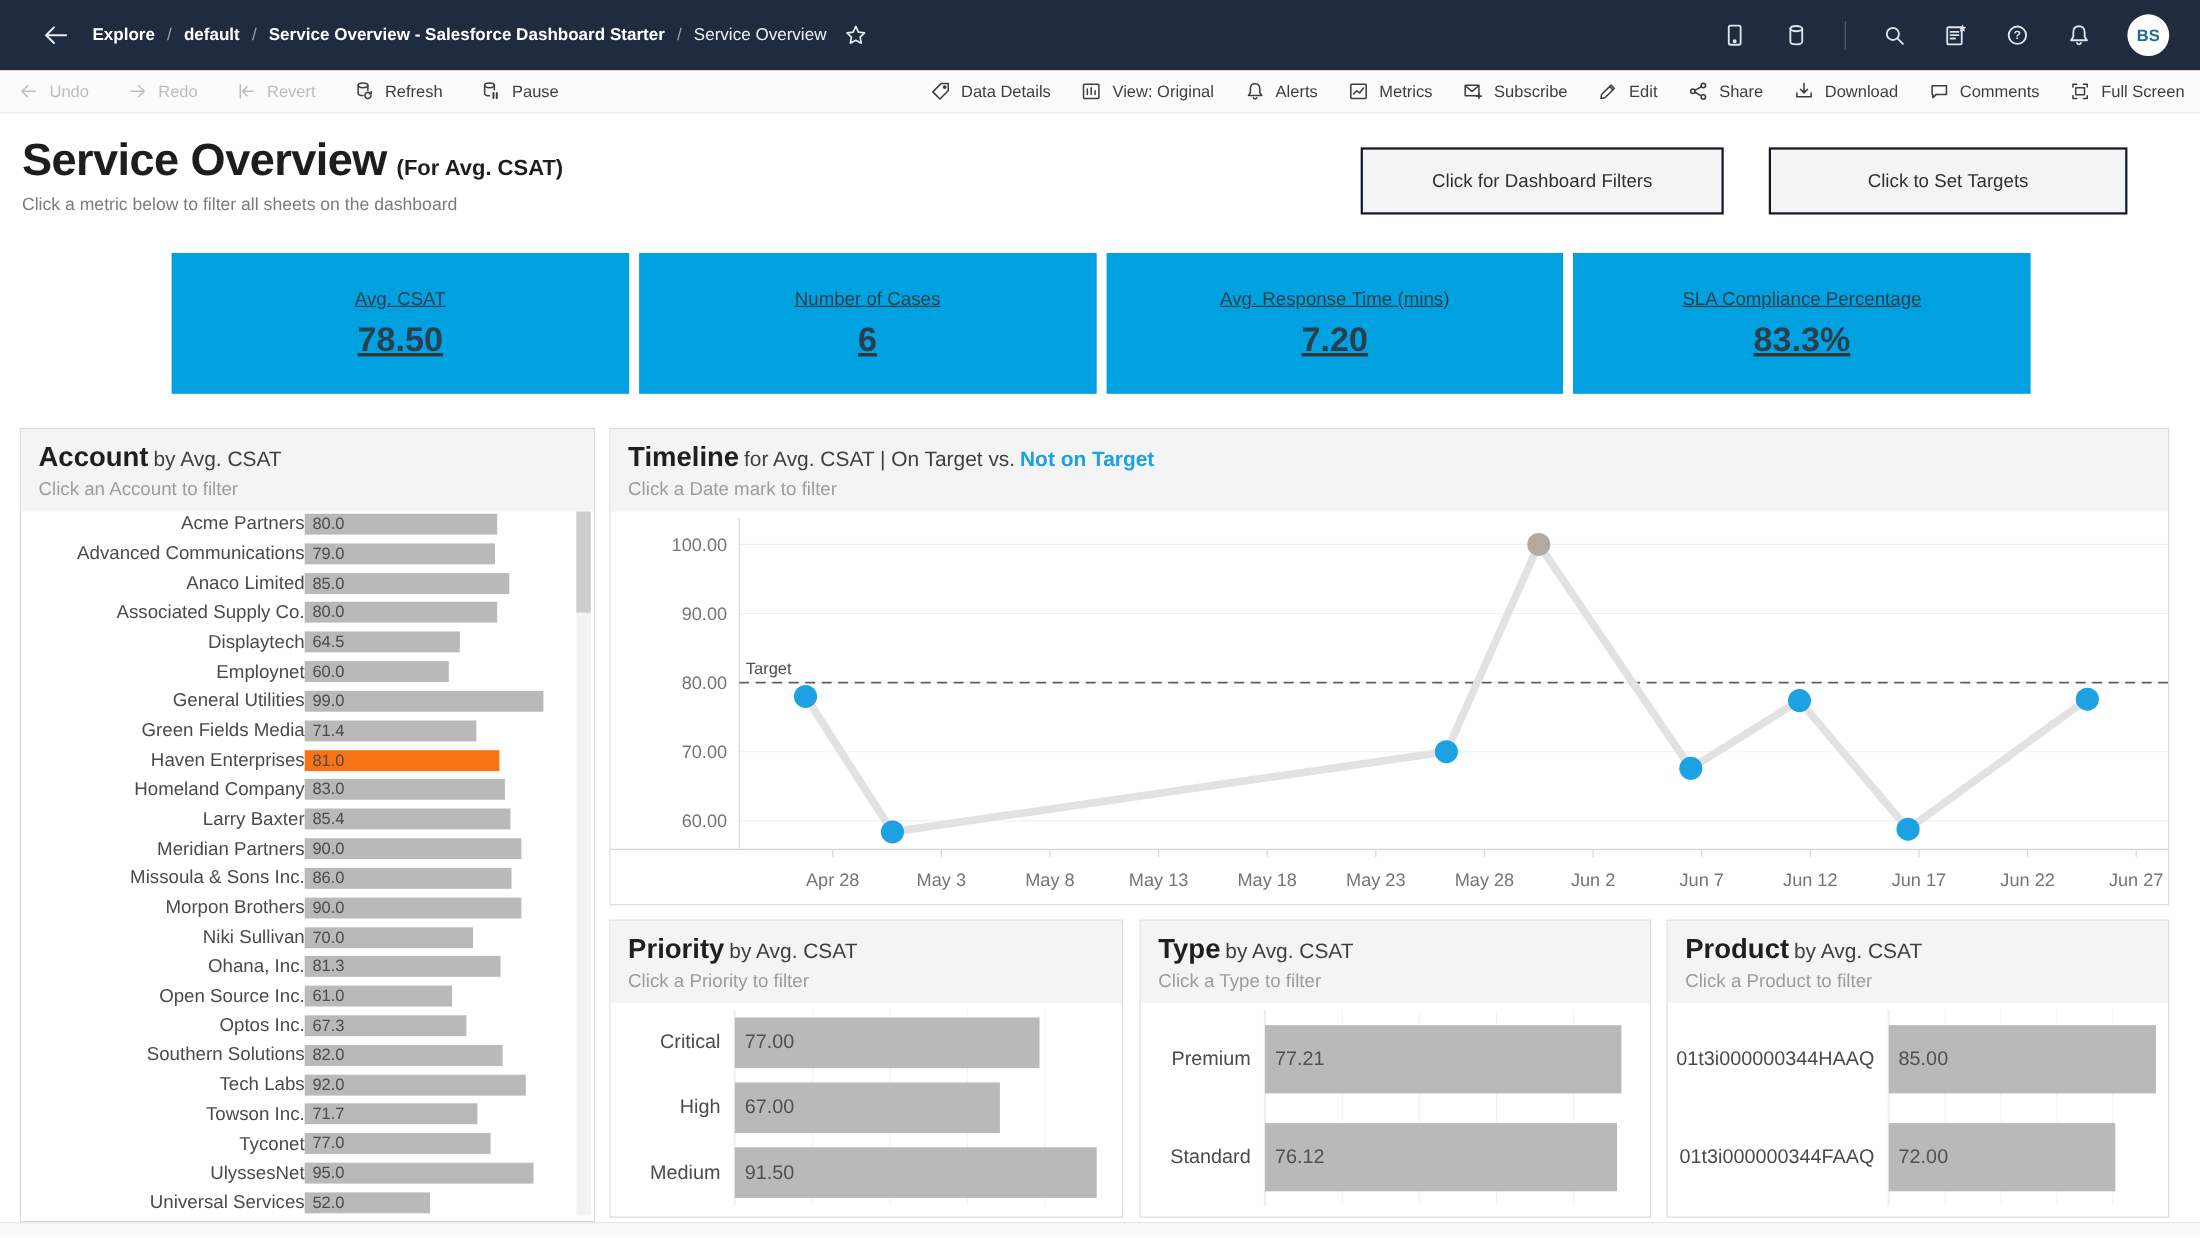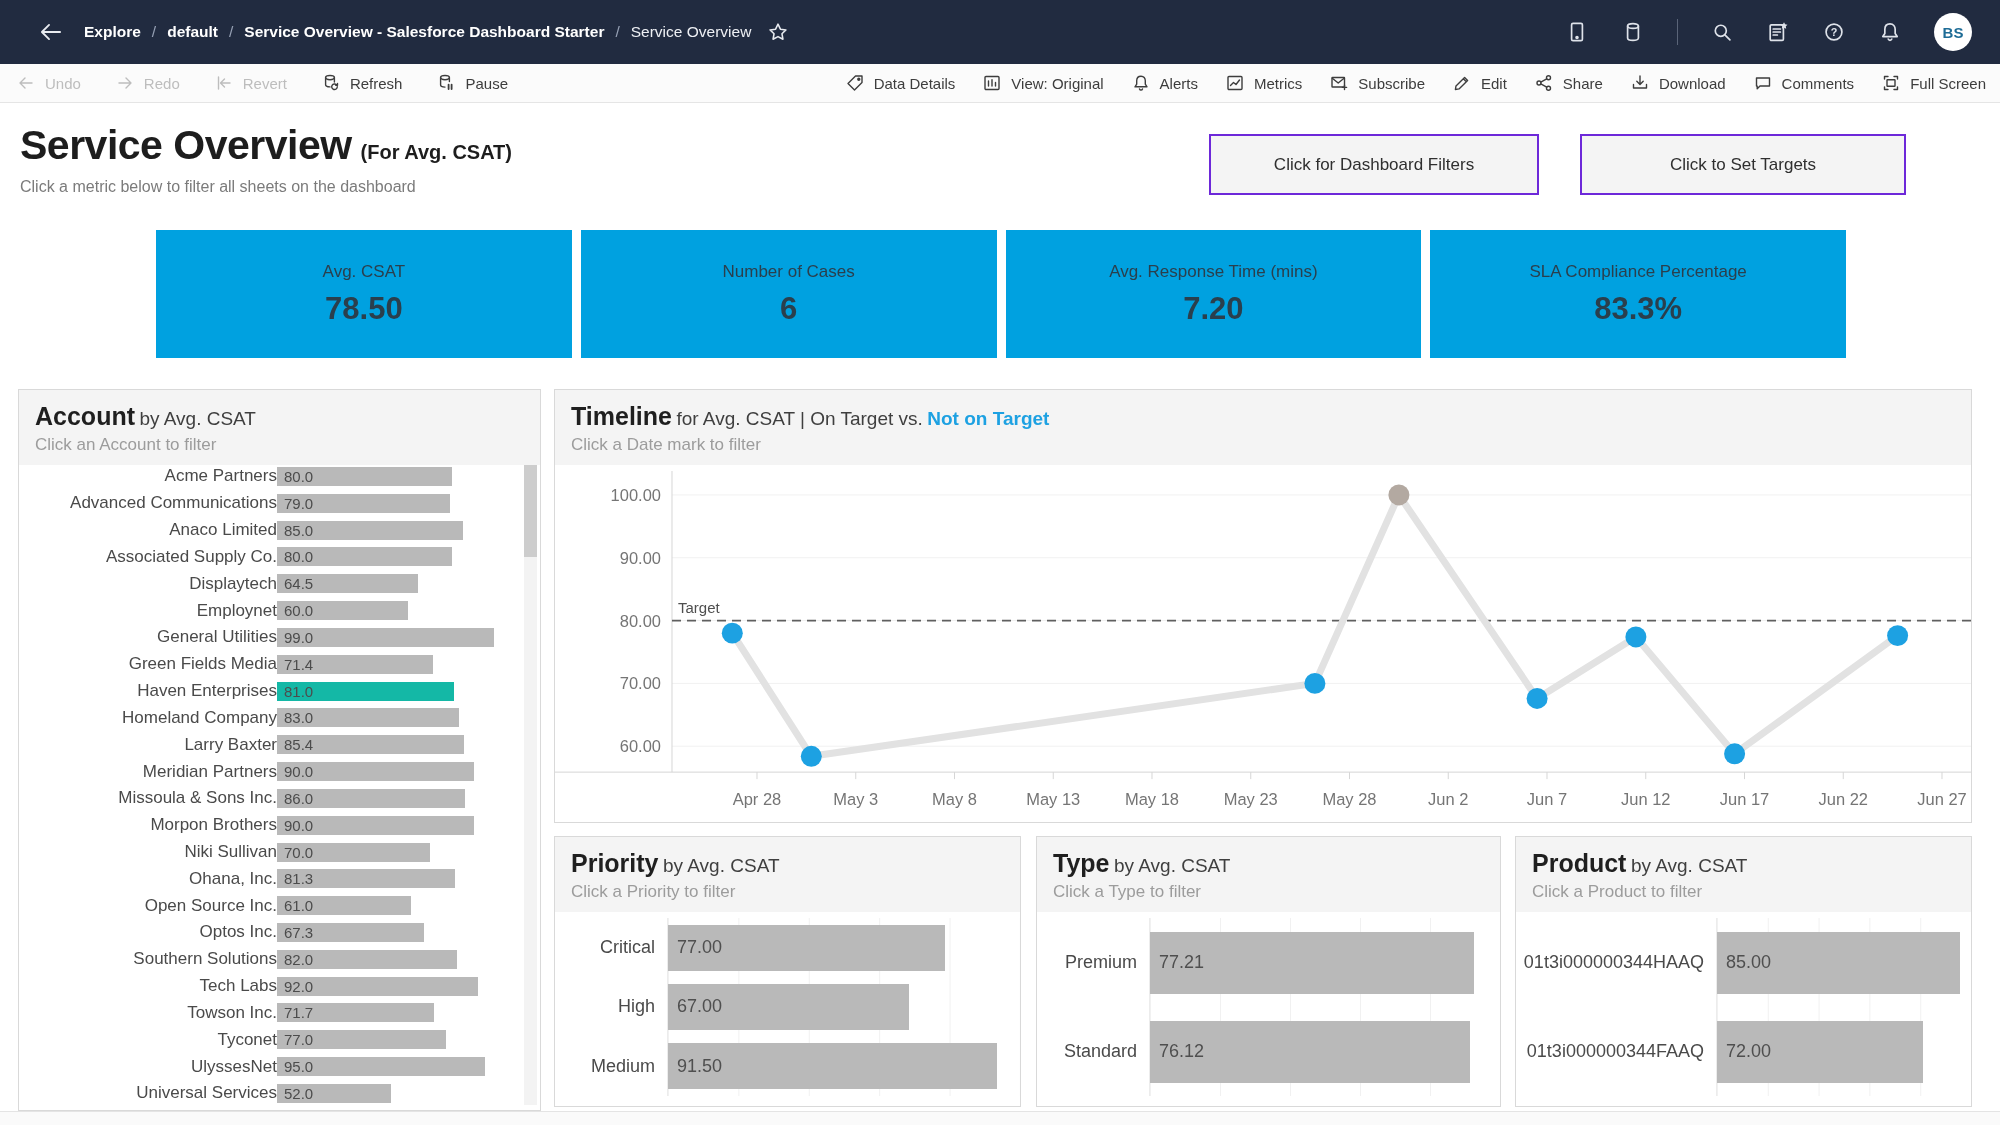--- a/index.html
+++ b/index.html
@@ -53,28 +53,28 @@
   .tb-item .ic { display:flex; }
   .tb-item .ic svg { width:20px; height:20px; display:block; }
 
   
   .title-block { position:absolute; top:122px; left:20px; }
   .t-main { font-size:41px; font-weight:bold; color:#1d1d1d; letter-spacing:-0.5px; }
   .t-suffix { font-size:20px; font-weight:600; color:#1d1d1d; }
   .t-sub { font-size:16px; color:#7b7b7b; margin-top:9px; }
   .ghost-btn {
     position:absolute; height:61px; background:#f4f4f4;
-    border:2px solid #6d28d9; font-family:inherit;
-    font-size:17px; color:#2f2f2f; cursor:pointer;
+    border:2px solid #0f172a; font-family:inherit;
+    font-size:17px; color:#2f2f2f; cursor:pointer;margin-left:28px;
   }
   .btn-filters { left:1209px; top:134px; width:330px; }
   .btn-targets { left:1580px; top:134px; width:326px; }
 
   
-  .kpi-row { position:absolute; top:230px; left:156px; width:1690px; height:128px; display:flex; gap:9px; }
+  .kpi-row { position:absolute; top:230px; left:156px; width:1690px; height:128px; display:flex; gap:9px;text-decoration:underline; }
   .kpi-card {
     flex:1; display:flex; flex-direction:column; align-items:center; justify-content:center;
     gap:9px; cursor:pointer; color:#2a3f4d;
   }
   .kpi-label { font-size:17px; }
   .kpi-value { font-size:31px; font-weight:bold; }
 
   
   .panel { position:absolute; background:#fff; border:1px solid #d9d9d9; }
   .account-panel  { left:18px;   top:389px; width:523px;  height:722px; }
@@ -466,21 +466,21 @@
     <div class="acc-name">Green Fields Media</div>
     <div class="acc-zone">
             <div class="acc-bar" style="width:64.3%;background:#b9b9b9">
               <span class="acc-val">71.4</span>
             </div>
           </div>
         </div>
         <div class="acc-row">
     <div class="acc-name">Haven Enterprises</div>
     <div class="acc-zone">
-            <div class="acc-bar" style="width:73.0%;background:#14b8a6">
+            <div class="acc-bar" style="width:73.0%;background:#f97316">
               <span class="acc-val">81.0</span>
             </div>
           </div>
         </div>
         <div class="acc-row">
     <div class="acc-name">Homeland Company</div>
     <div class="acc-zone">
             <div class="acc-bar" style="width:74.8%;background:#b9b9b9">
               <span class="acc-val">83.0</span>
             </div>

